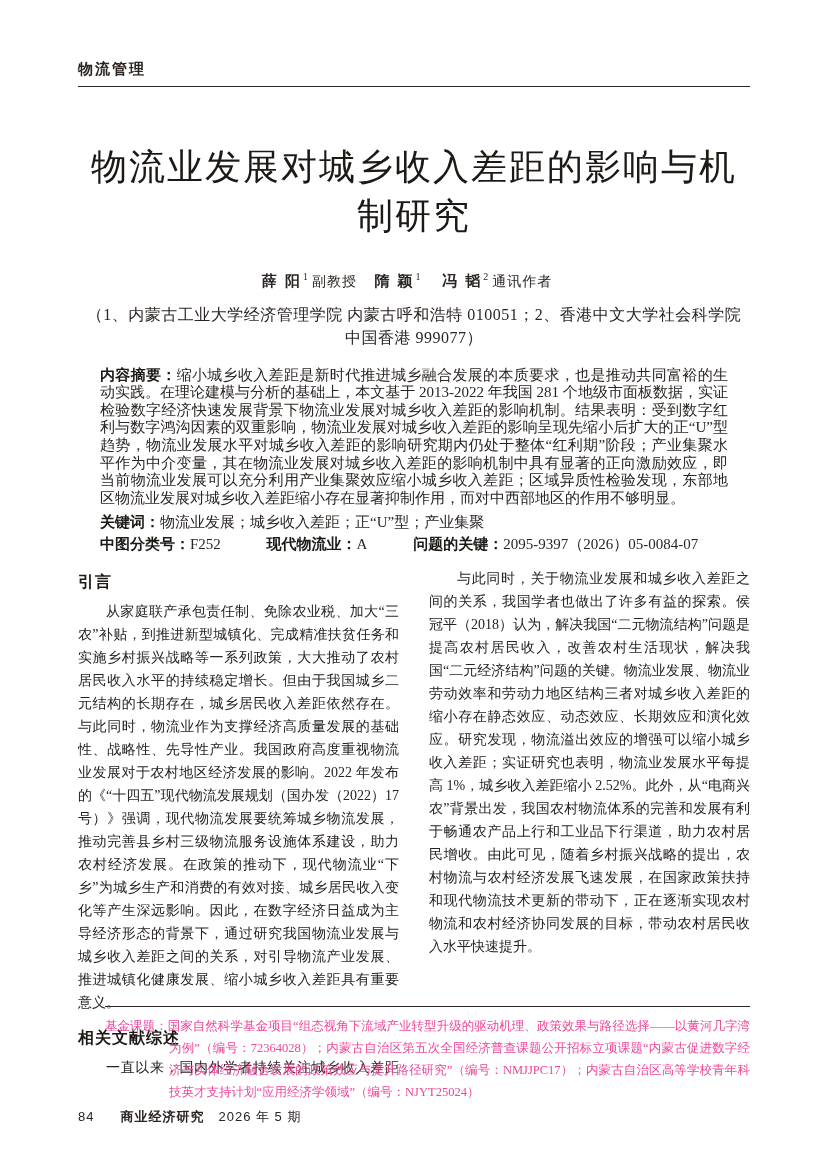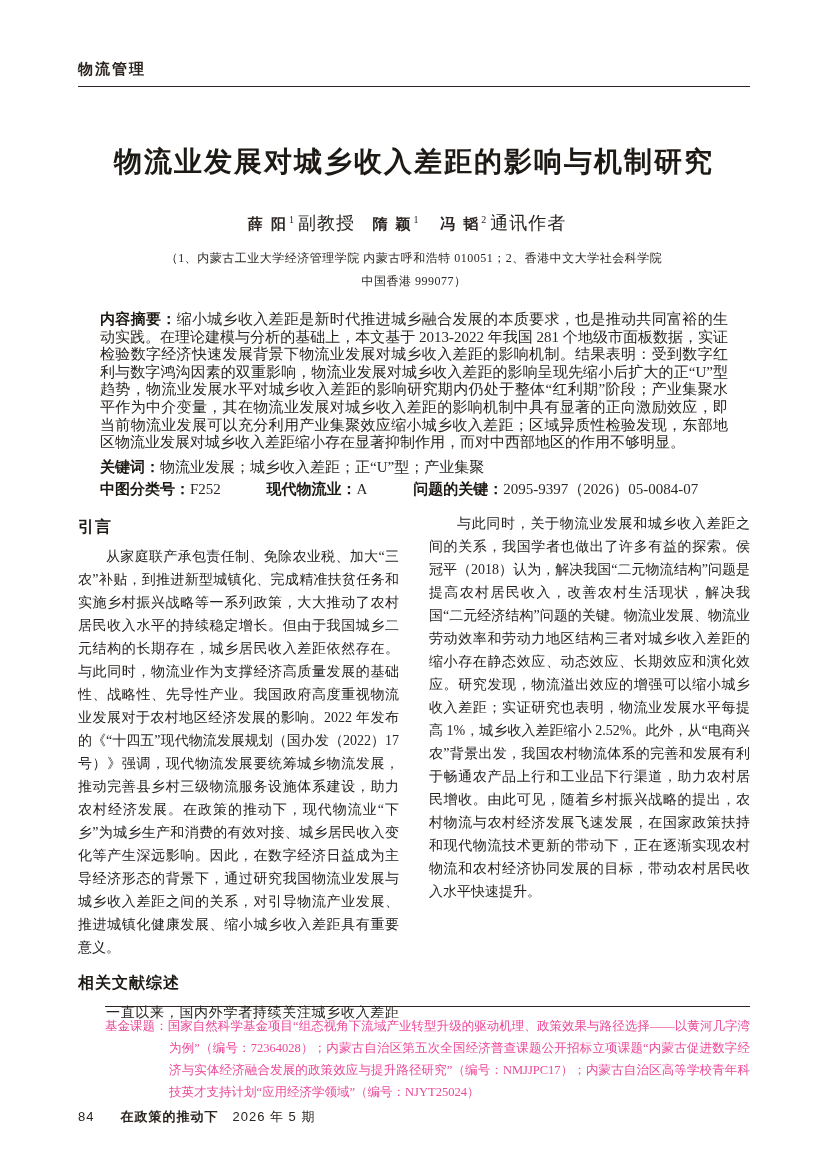--- a/index.html
+++ b/index.html
@@ -11,27 +11,27 @@
   .inner{position:absolute;left:78px;right:77px;top:8px;}
   
   .col-header{
     padding-top:52px;font-family:"Liberation Sans","DejaVu Sans",sans-serif;
     font-weight:bold;font-size:15px;letter-spacing:2px;color:#2b2420;
   }
   .header-rule{border-bottom:1.6px solid #2b2420;margin-top:7px;}
   
   .title{
     margin:56px 0 0 0;text-align:center;font-family:"Liberation Sans","DejaVu Sans",sans-serif;
-    font-weight:bold;font-size:28px;letter-spacing:2px;color:#1d1915;
+    font-weight:normal;font-size:36px;letter-spacing:2px;color:#1d1915;
   }
   .authors{margin-top:30px;text-align:center;font-size:14px;color:#2a2522;}
   .authors .au-name{font-family:"Liberation Sans","DejaVu Sans",sans-serif;font-weight:bold;font-size:15px;letter-spacing:2px;}
   .authors sup{font-size:10px;vertical-align:super;margin:0 4px 0 1px;}
-  .authors .au-role{font-size:18px;margin-right:14px;letter-spacing:1px;font-family:Liberation Serif, serif;}
-  .affil{margin-top:12px;text-align:center;font-size:12px;line-height:23px;color:#2a2522;letter-spacing:0.5px;}
+  .authors .au-role{font-size:14px;margin-right:14px;letter-spacing:1px;font-family:Liberation Serif, serif;}
+  .affil{margin-top:12px;text-align:center;font-size:16px;line-height:23px;color:#2a2522;letter-spacing:0.5px;}
   
   .abstract-block{margin:17px 22px 0 22px;font-size:15px;color:#2a2522;}
   .abstract-block p{margin:0;text-align:justify;}
   .lbl{font-family:"Liberation Sans","DejaVu Sans",sans-serif;font-weight:bold;color:#1d1915;}
   .abs-p{line-height:17.6px;}
   .kw-p{margin-top:4px !important;line-height:21px;}
   .meta-p{line-height:21px;}
   .meta-group{margin-right:42px;}
   .meta-group:last-child{margin-right:0;}
   .cite-p{line-height:21px;}
@@ -108,15 +108,15 @@
       </div>
     </div>
 
   </div>
 
   <div class="footnote">
     <p><span>基金课题：</span><span>国家自然科学基金项目“组态视角下流域产业转型升级的驱动机理、政策效果与路径选择——以黄河几字湾为例”（编号：72364028）；内蒙古自治区第五次全国经济普查课题公开招标立项课题“内蒙古促进数字经济与实体经济融合发展的政策效应与提升路径研究”（编号：NMJJPC17）；内蒙古自治区高等学校青年科技英才支持计划“应用经济学领域”（编号：NJYT25024）</span></p>
   </div>
 
   <div class="page-footer">
-    <span class="pgnum">84</span><span class="journal">在政策的推动下</span><span class="issue">2026 年 5 期</span>
+    <span class="pgnum">84</span><span class="journal">商业经济研究</span><span class="issue">2026 年 5 期</span>
   </div>
 </div>
 
 </body></html>

